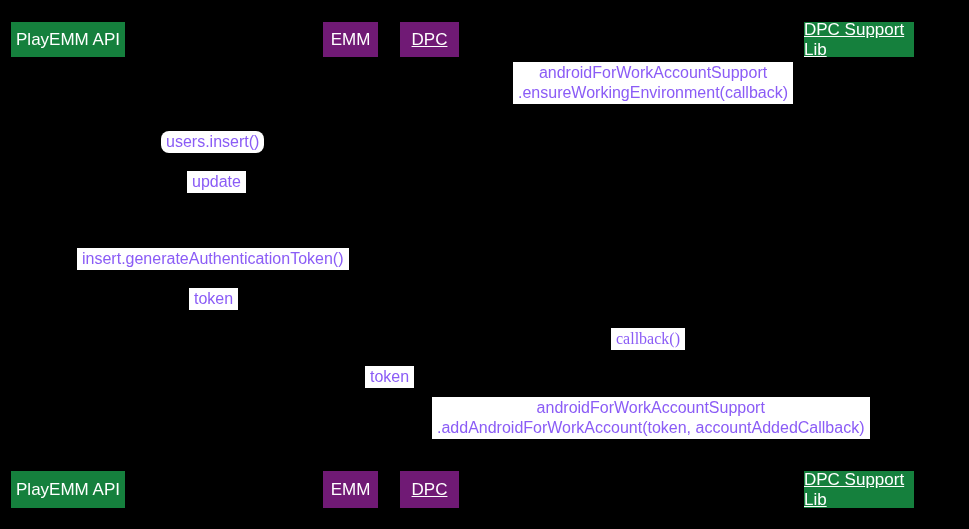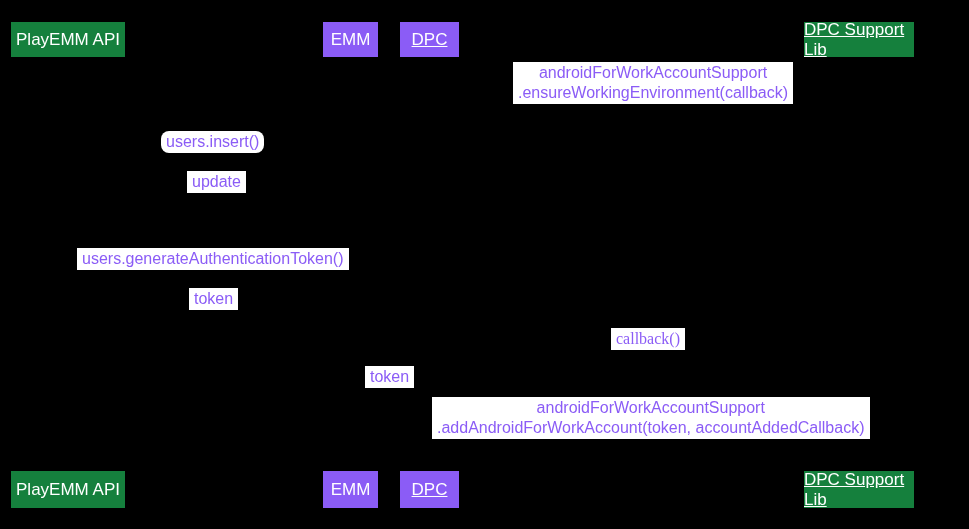--- a/index.html
+++ b/index.html
@@ -20,21 +20,21 @@
   .participant {
     position: absolute;
     display: flex;
     align-items: center;
     justify-content: center;
     color: #ffffff;
     font-size: 17px;
     box-sizing: border-box;
   }
   .p-green { background: #15803d; }
-  .p-blue  { background: #8b5cf6; }
+  .p-blue  { background: #701a75; }
 
   .row-top    { top: 22px;  height: 35px; }
   .row-bottom { top: 471px; height: 37px; }
 
   .p-playemm { left: 11px;  width: 114px; }
   .p-emm     { left: 323px; width: 55px;  }
   .p-dpc     { left: 400px; width: 59px; text-decoration: underline;  }
   .p-dpclib  { left: 804px; width: 110px; text-decoration: underline; }
 
   
@@ -66,21 +66,21 @@
 
   <div class="participant p-green row-top p-playemm">PlayEMM API</div>
   <div class="participant p-blue row-top p-emm">EMM</div>
   <div class="participant p-blue row-top p-dpc">DPC</div>
   <div class="participant p-green row-top p-dpclib">DPC Support Lib</div>
 
   <div class="msg m1">androidForWorkAccountSupport
 .ensureWorkingEnvironment(callback)</div>
   <div class="msg m2">users.insert()</div>
   <div class="msg m3">update</div>
-  <div class="msg m5">users.generateAuthenticationToken()</div>
+  <div class="msg m5">insert.generateAuthenticationToken()</div>
   <div class="msg m6">token</div>
   <div class="msg m7">callback()</div>
   <div class="msg m8">token</div>
   <div class="msg m9">androidForWorkAccountSupport
 .addAndroidForWorkAccount(token, accountAddedCallback)</div>
 
   <div class="participant p-green row-bottom p-playemm">PlayEMM API</div>
   <div class="participant p-blue row-bottom p-emm">EMM</div>
   <div class="participant p-blue row-bottom p-dpc">DPC</div>
   <div class="participant p-green row-bottom p-dpclib">DPC Support Lib</div>

